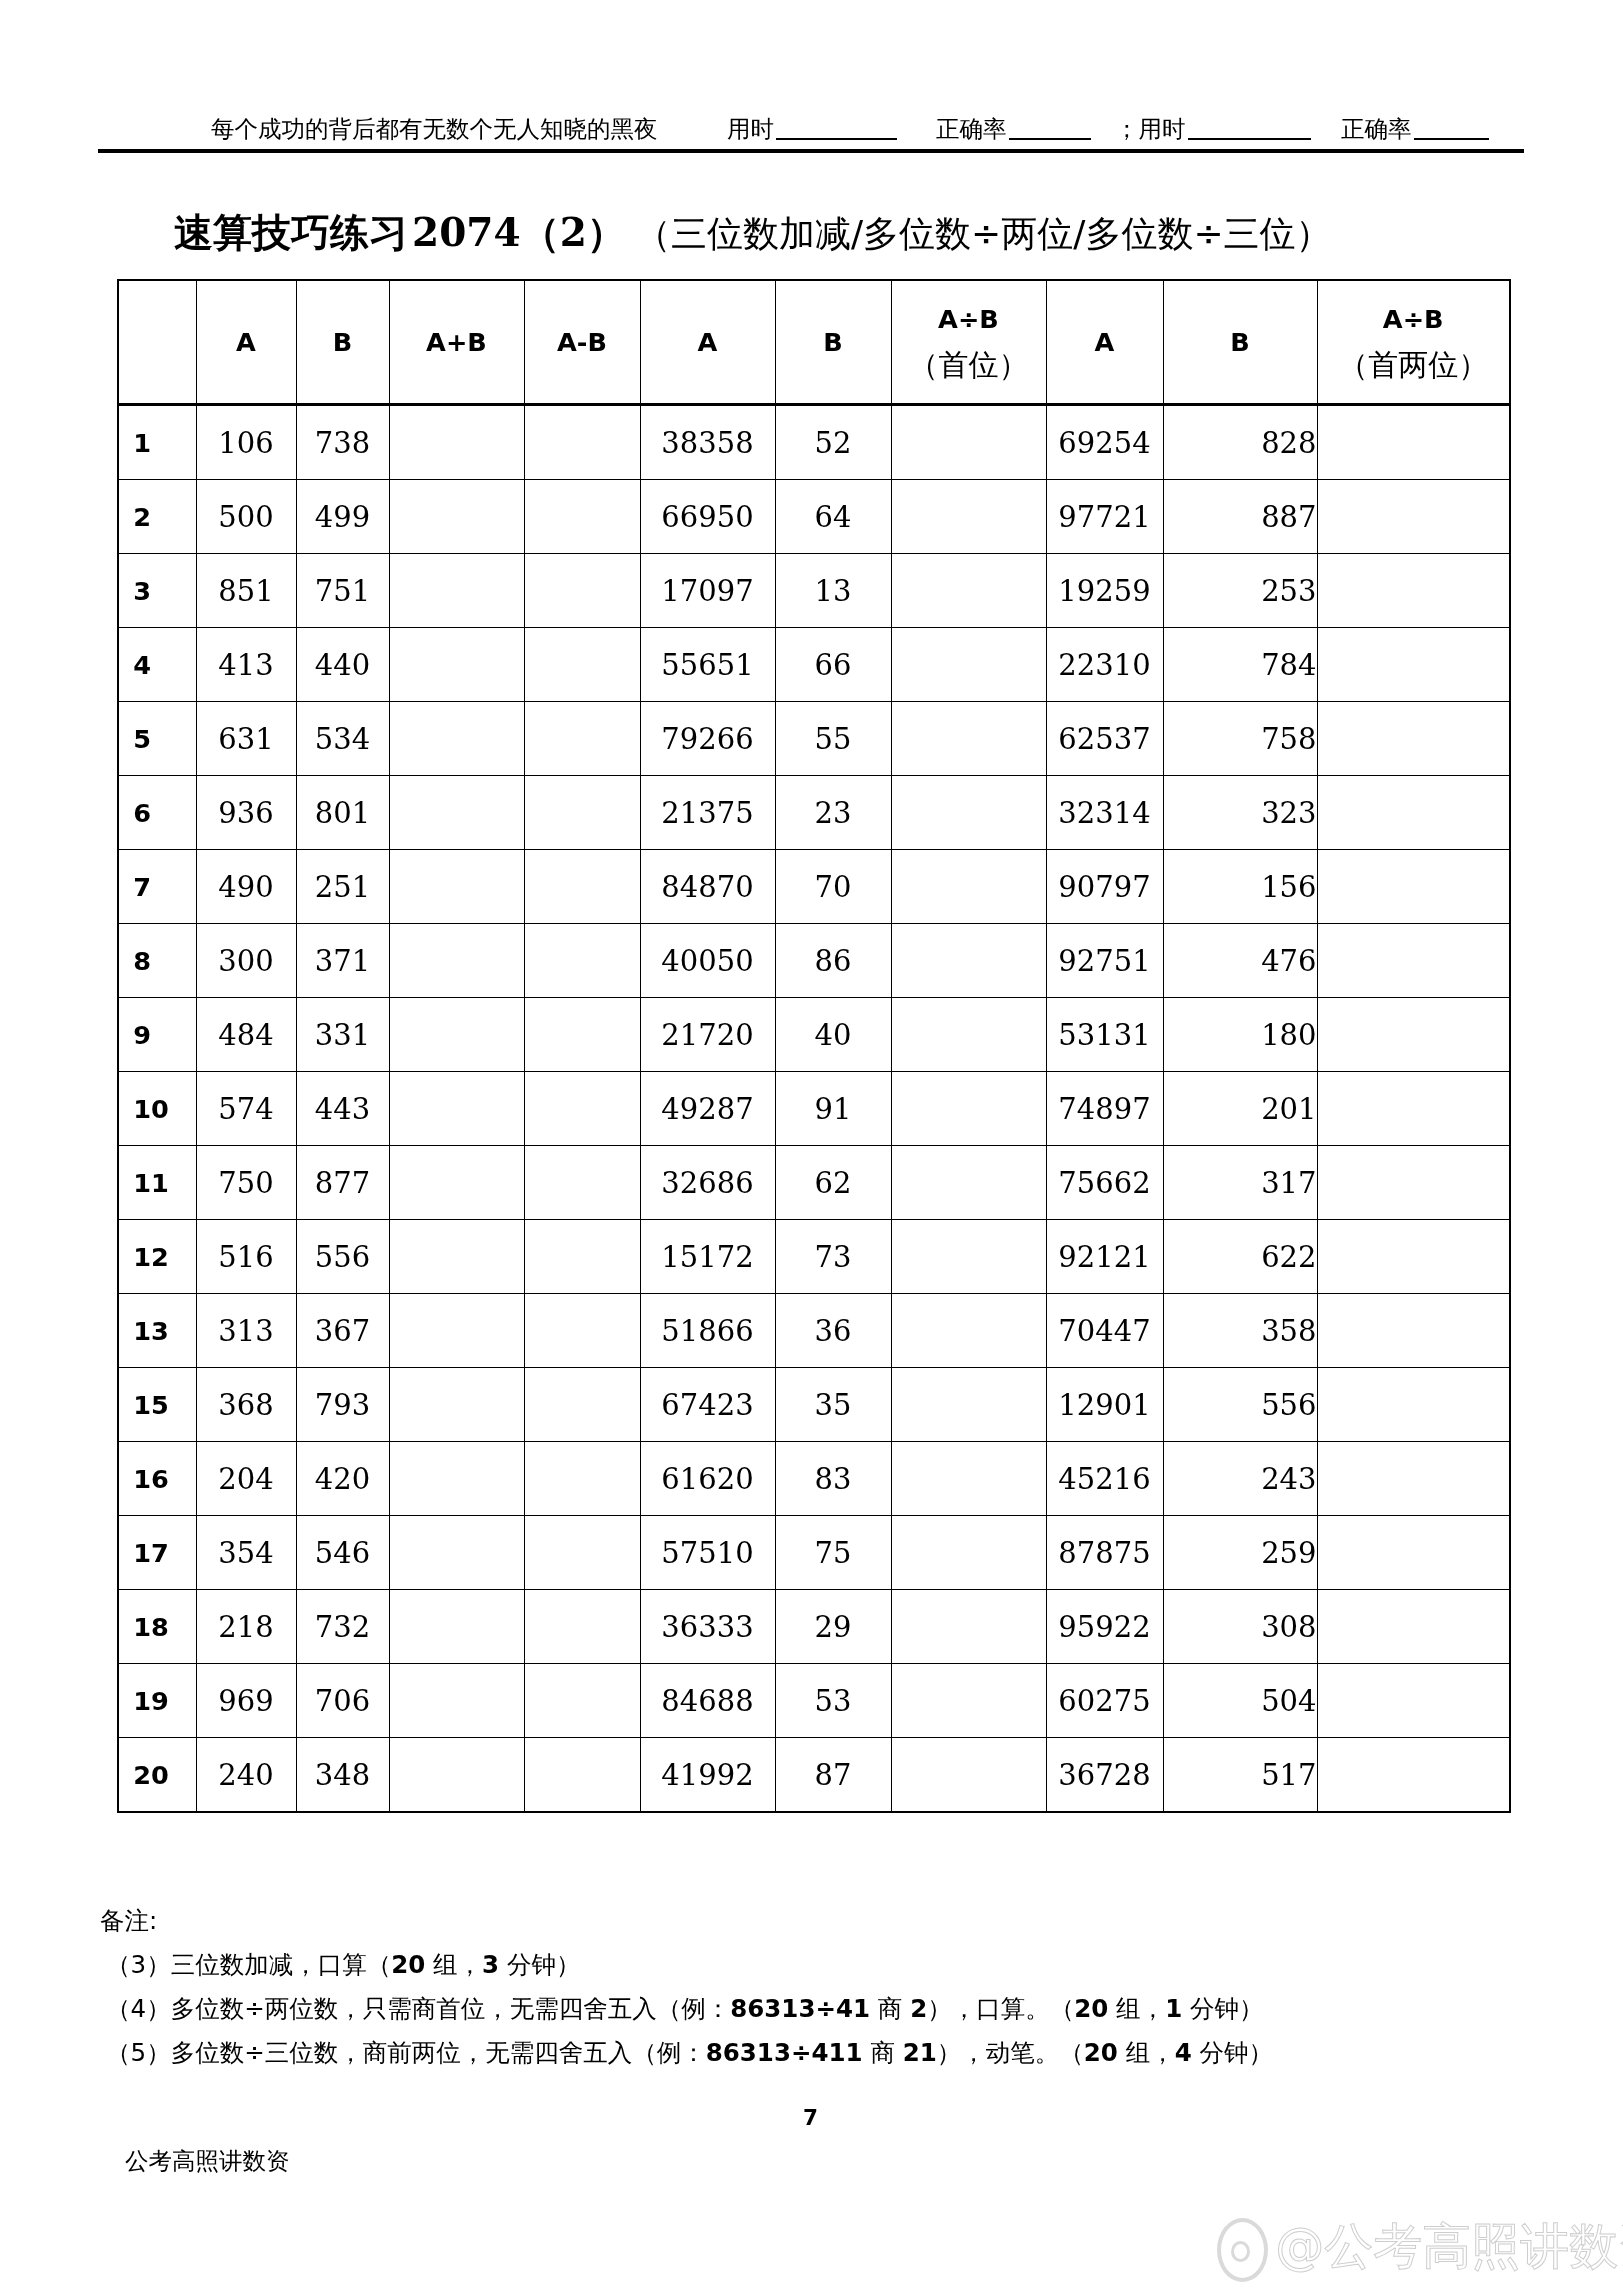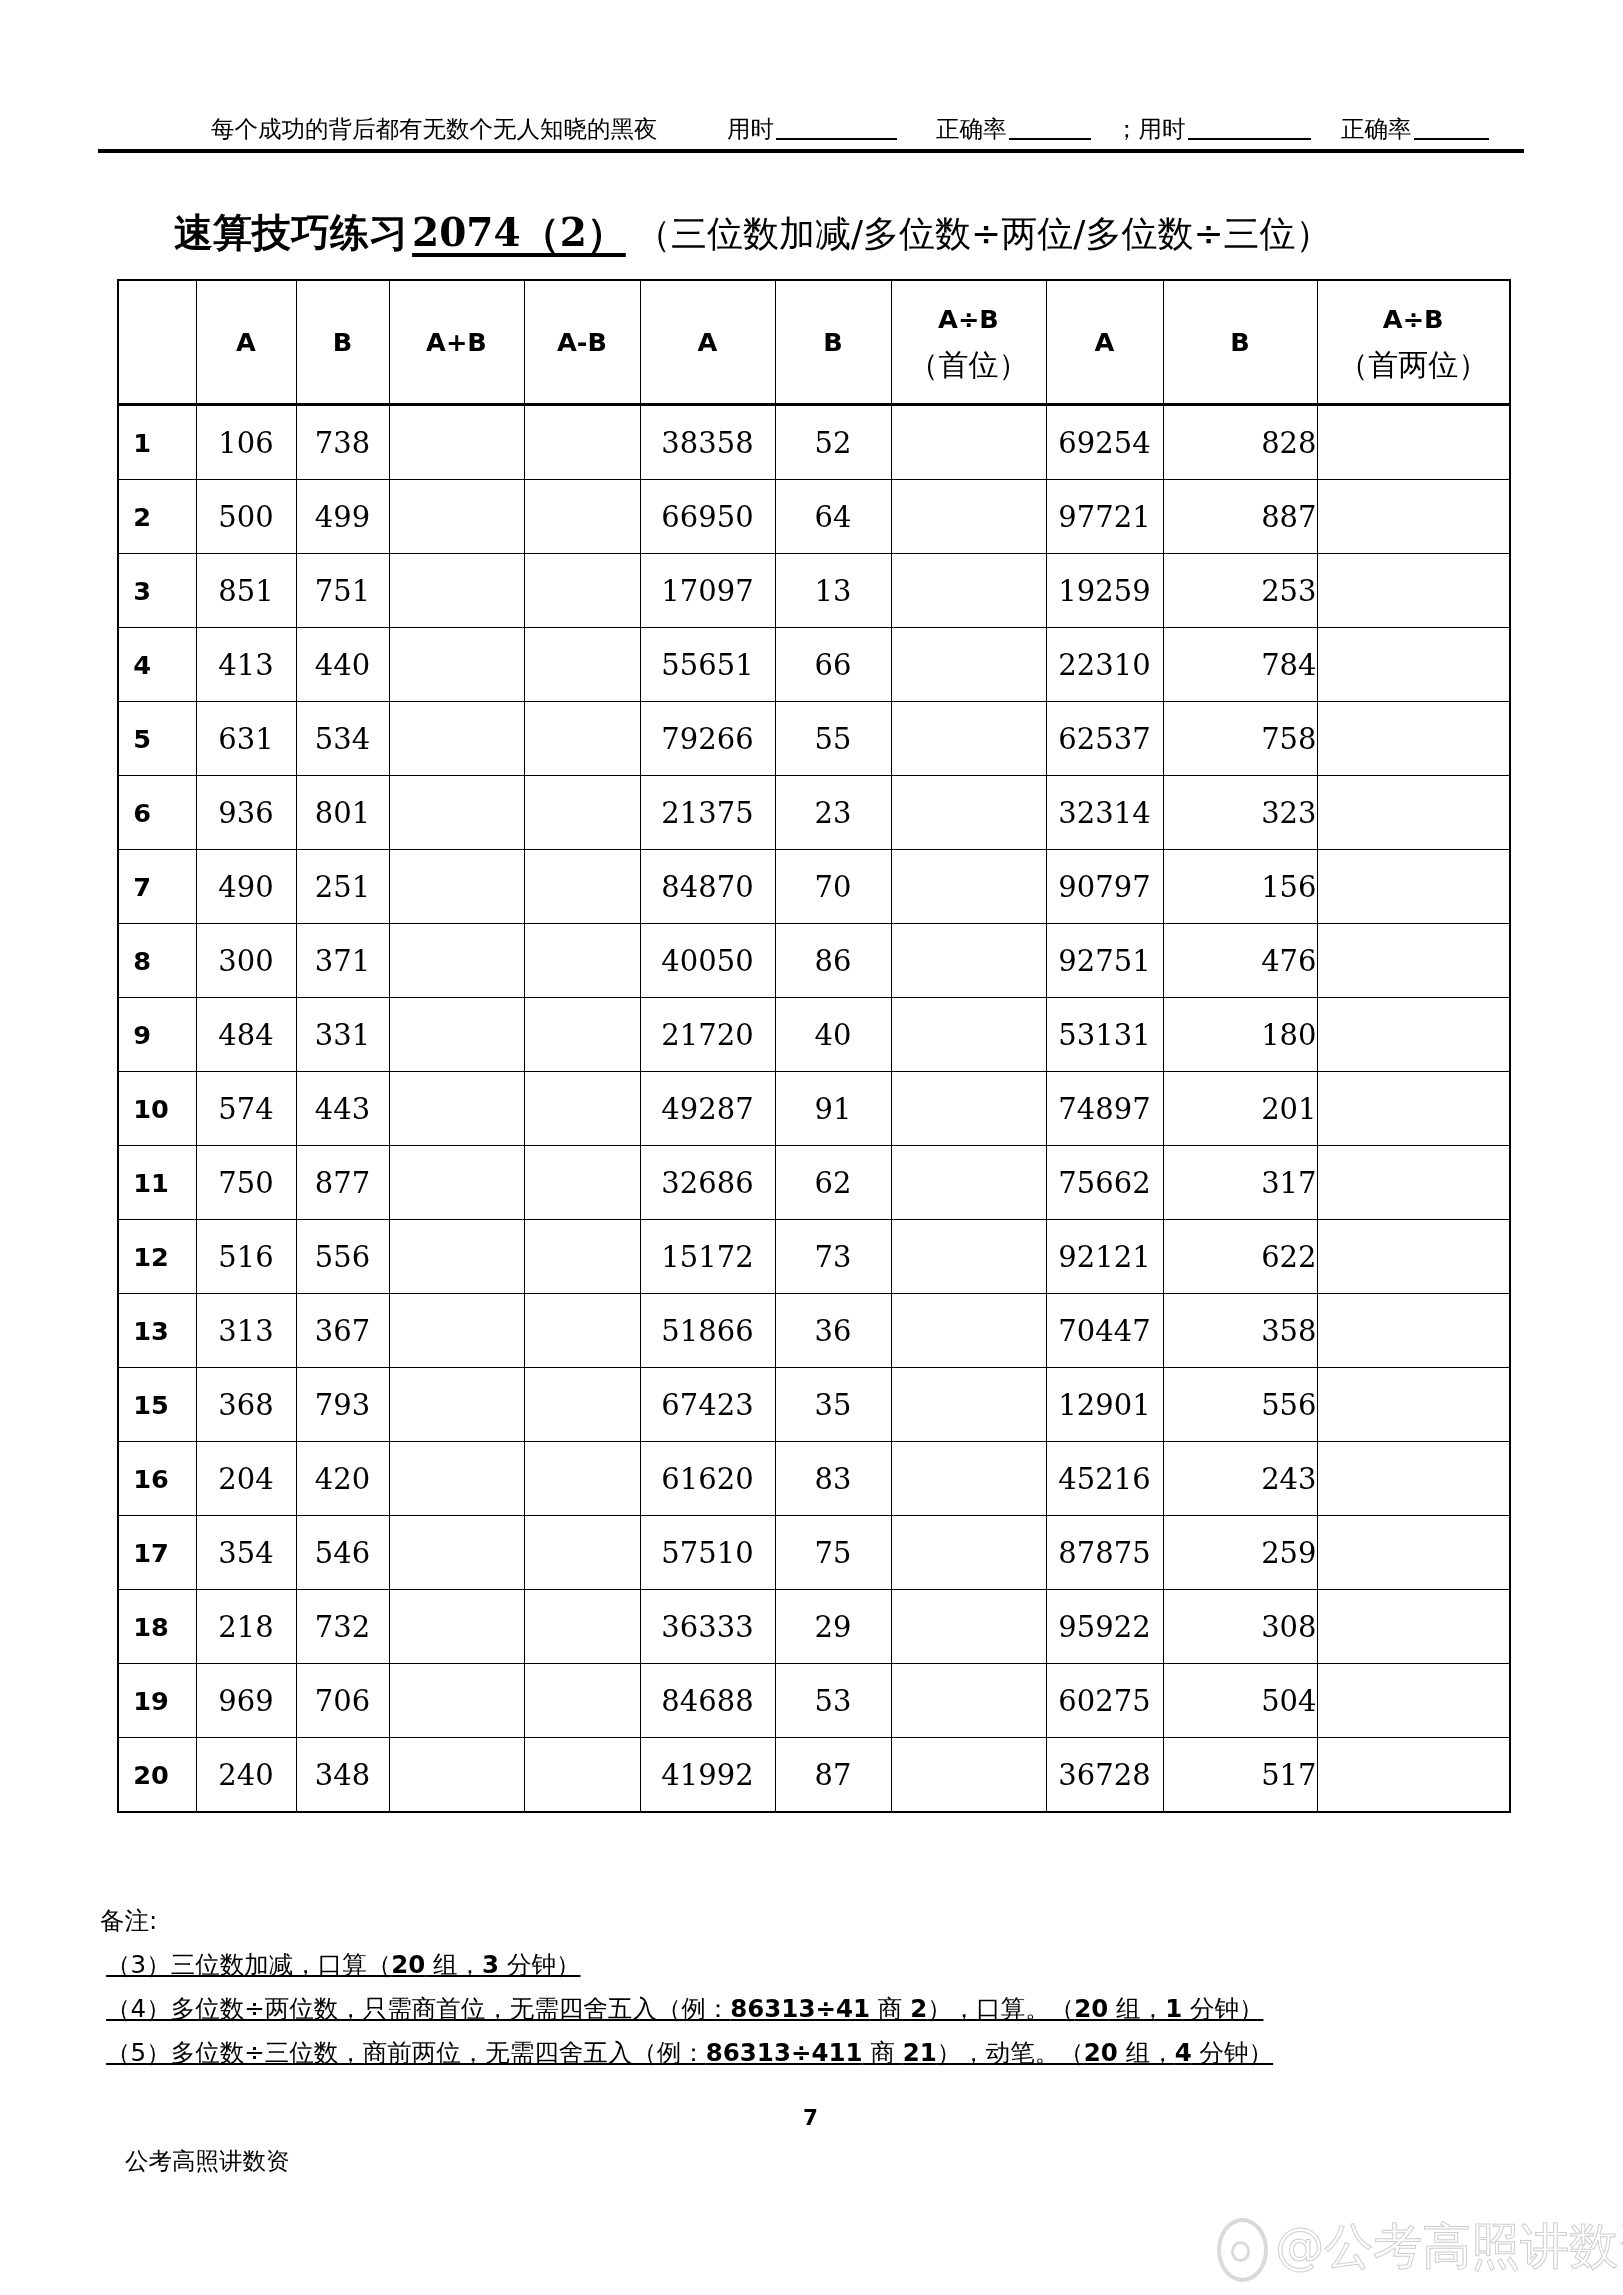--- a/index.html
+++ b/index.html
@@ -11,41 +11,41 @@
                 font-family: "DejaVu Sans", sans-serif; font-size: 23.5px; line-height: 43px; }
   .run-header .motto { position: absolute; left: 113px; top: 0; }
   .run-header .field { position: absolute; top: 0; white-space: nowrap; }
   .run-header .blank { display: inline-block; border-bottom: 2px solid #000; height: 30px; vertical-align: top; margin-left: 2px; }
   .run-rule { position: absolute; left: 98px; top: 149px; width: 1426px; height: 3.6px; background: #000; }
 
   
   .doc-title { position: absolute; left: 174px; top: 199px; height: 66px; white-space: nowrap;
                font-family: "DejaVu Sans", sans-serif; font-size: 39px; line-height: 66px; }
   .doc-title .main { font-weight: bold; }
-  .doc-title .code { font-weight: bold; font-family: "DejaVu Serif", serif; text-decoration: underline; text-decoration-thickness: 3.6px; text-underline-offset: 7.2px; padding-left: 4.1px; }
+  .doc-title .code { font-weight: bold; font-family: "DejaVu Serif", serif; text-decoration-thickness: 3.6px; text-underline-offset: 7.2px; padding-left: 4.1px; }
   .doc-title .sub { font-size: 36px; padding-left: 9.2px; }
 
   
   table.grid { position: absolute; left: 117px; top: 279px; border-collapse: collapse; table-layout: fixed;
                width: 1392px; }
   table.grid th, table.grid td { border: 1.5px solid #000; text-align: center; vertical-align: middle; padding: 0; }
   table.grid thead th { height: 122px; font-family: "DejaVu Sans", sans-serif; font-weight: bold; font-size: 25.6px; line-height: 46px; }
   table.grid thead th .sub-cn { display: block; font-weight: normal; font-size: 30px; }
   table.grid thead tr { border-bottom: 3.1px solid #000; }
   table.grid tbody td { height: 73px; font-size: 29px; font-family: "DejaVu Serif", serif; }
   table.grid tbody td.idx { text-align: left; padding-left: 14.3px; font-family: "DejaVu Sans", sans-serif; font-weight: bold; font-size: 25.6px; }
   table.grid tbody td.num-a1 { text-align: center; margin-left: 16px; }
   table.grid tbody td.num-b3 { text-align: right; padding-left: 79px; }
   table.grid { border: 2px solid #000; }
 
   
   .notes { position: absolute; left: 100px; top: 1899px; width: 1431px;
            font-family: "DejaVu Sans", sans-serif; font-size: 24.5px; }
   .notes .line { height: 44px; line-height: 44px; white-space: nowrap; }
-  .notes .item { padding-left: 6.1px; text-decoration: underline; }
+  .notes .item { padding-left: 6.1px; }
   .notes b { font-weight: bold; }
 
   
   .page-num { position: absolute; left: 803px; top: 2105px; font-family: "DejaVu Sans", sans-serif; font-weight: bold; font-size: 21.5px; }
   .footer-brand { position: absolute; left: 100px; top: 2145px; font-family: "DejaVu Sans", sans-serif; font-size: 23.5px; margin-left: 25px; }
   .watermark { position: absolute; left: 1217px; top: 2214px; font-family: "DejaVu Sans", sans-serif; font-size: 49px;
                color: #ffffff; -webkit-text-stroke: 1px #c9c9c9; white-space: nowrap; opacity: 0.9; }
   .watermark .logo { display: inline-block; width: 43px; height: 56px; border: 4.1px solid #d6d6d6; border-radius: 50%; vertical-align: middle; margin-right: 7.2px; position: relative; }
   .watermark .logo::after { content: ""; position: absolute; left: 10.2px; top: 19.4px; width: 13.3px; height: 15.3px; border: 3.1px solid #d6d6d6; border-radius: 50%; }
 </style>

